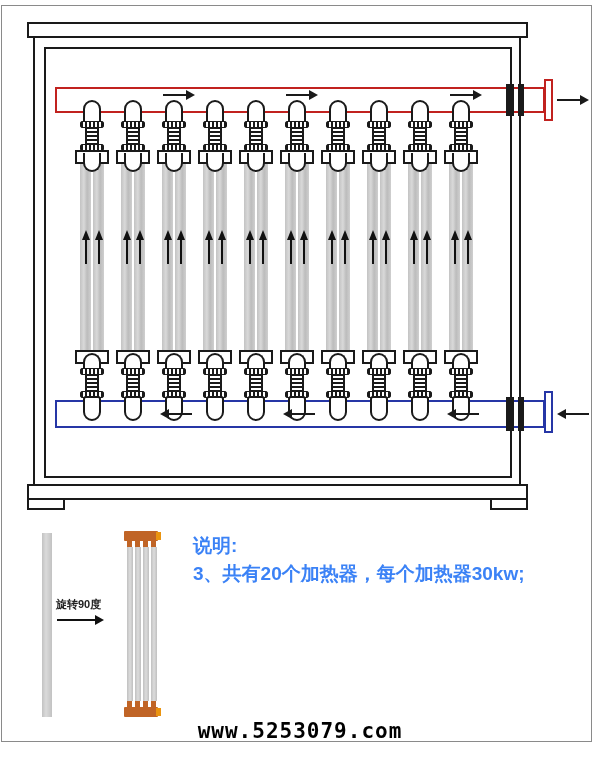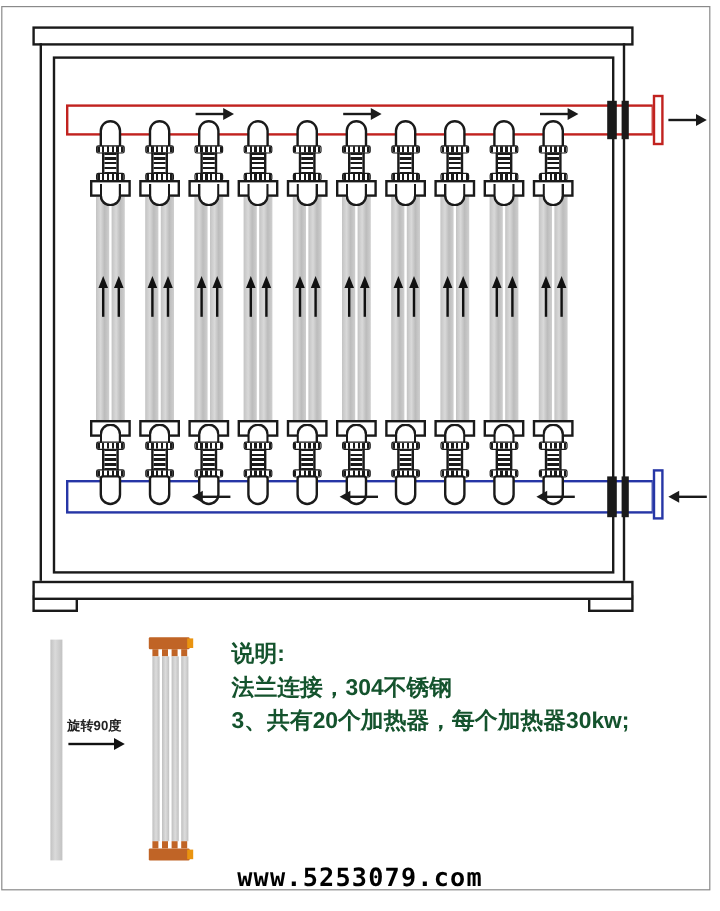--- a/index.html
+++ b/index.html
@@ -63,21 +63,21 @@
   .elem .abs{position:absolute;}
   .cap{left:0;width:34px;height:10px;background:var(--element_cap);border-radius:1px;}
   .cap-t{top:0;} .cap-b{top:176px;}
   .cap-acc{left:32px;width:5px;height:8px;background:var(--element_cap_accent);}
   .acc-t{top:1px;} .acc-b{top:177px;}
   .tab{width:5px;height:6px;background:var(--element_cap);}
   .tab-t{top:10px;} .tab-b{top:170px;}
   .etube{top:16px;width:6px;height:154px;background:linear-gradient(90deg,#c0c0c0,#dcdcdc 50%,#c0c0c0);}
   .ex0{left:3px;} .ex1{left:11px;} .ex2{left:19px;} .ex3{left:27px;}
   
-  .notes{left:193px;top:532px;width:340px;font-size:19px;line-height:28px;font-weight:600;color:#14532d;}
+  .notes{left:193px;top:532px;width:340px;font-size:19px;line-height:28px;font-weight:600;color:#3b82f6;}
   .watermark{left:0;top:719px;width:600px;text-align:center;font-family:"DejaVu Sans Mono",monospace;
              font-weight:700;font-size:21px;letter-spacing:1px;color:#000;z-index:8;}
 </style>
 </head>
 <body>
 
 <div id="canvas">
 
   <div class="abs page-border"></div>
 
@@ -413,19 +413,18 @@
     <div class="abs tab tab-b ex0"></div>
     <div class="abs tab tab-b ex1"></div>
     <div class="abs tab tab-b ex2"></div>
     <div class="abs tab tab-b ex3"></div>
     <div class="abs cap cap-b"></div>
     <div class="abs cap-acc acc-b"></div>
   </div>
 
   <div class="abs notes">
     <div>说明:</div>
-    <div>法兰连接，304不锈钢</div>
     <div>3、共有20个加热器，每个加热器30kw;</div>
   </div>
 
   <div class="abs watermark">www.5253079.com</div>
 
 </div>
 
 </body></html>

